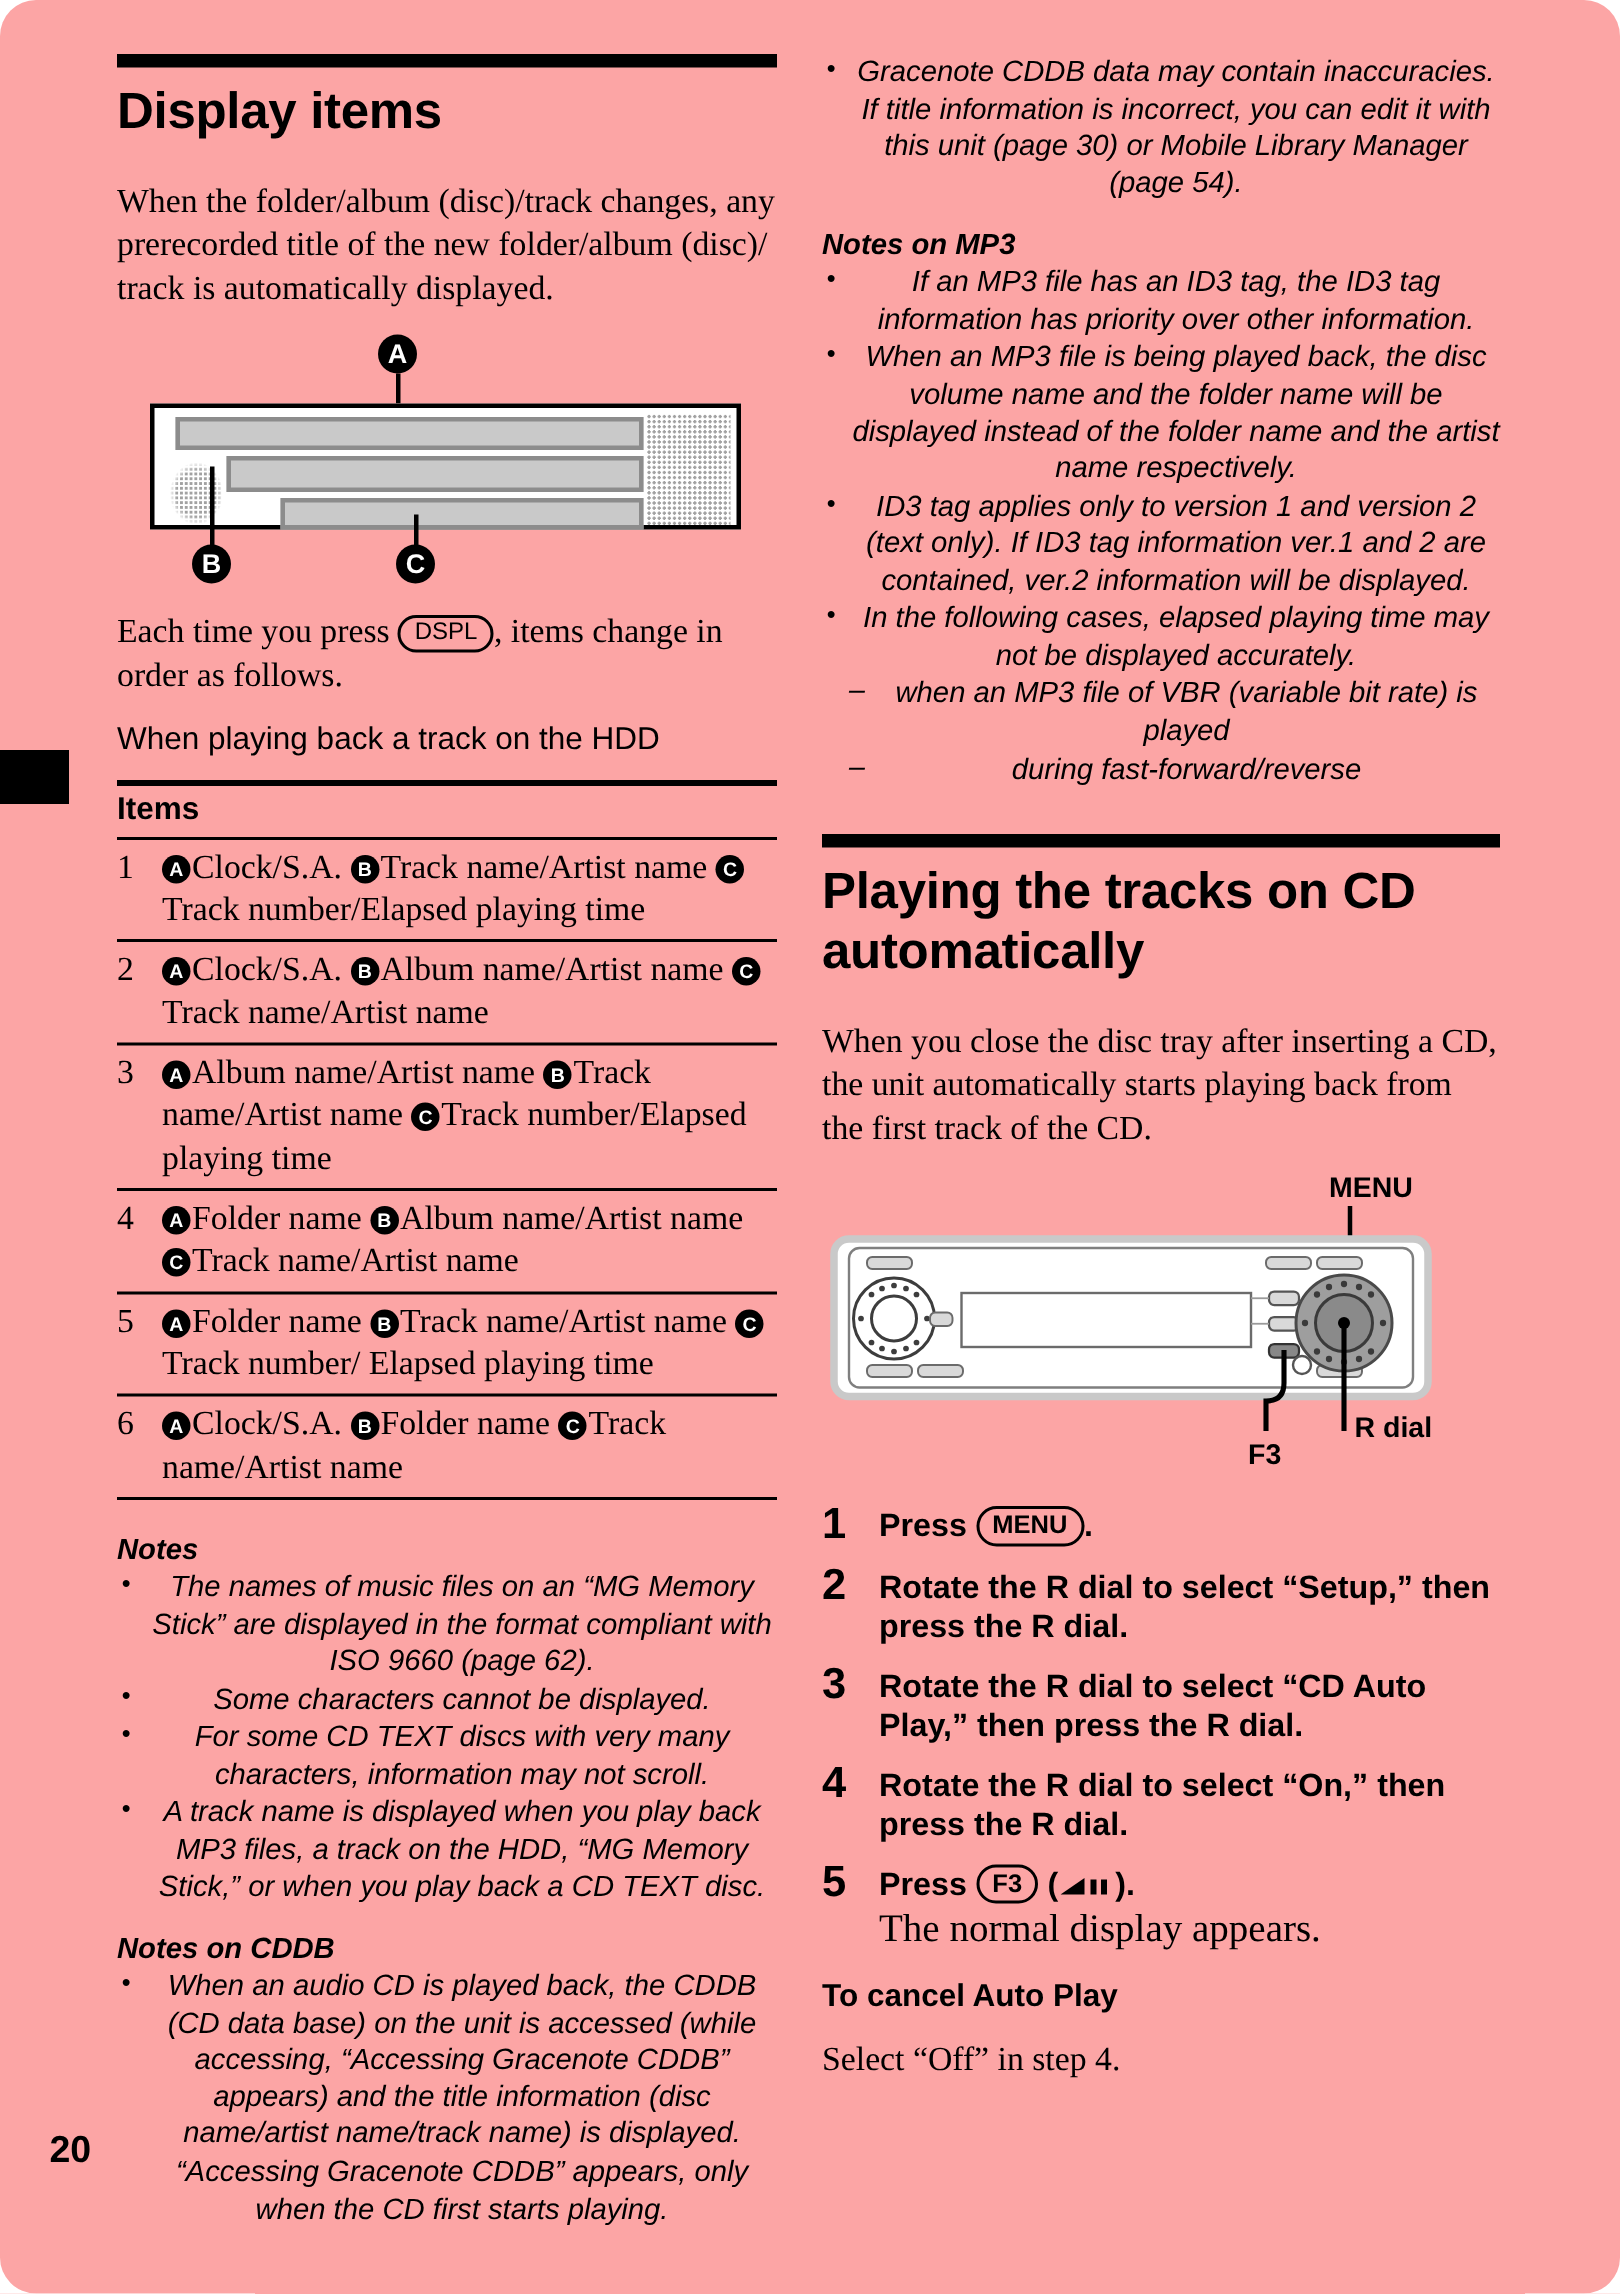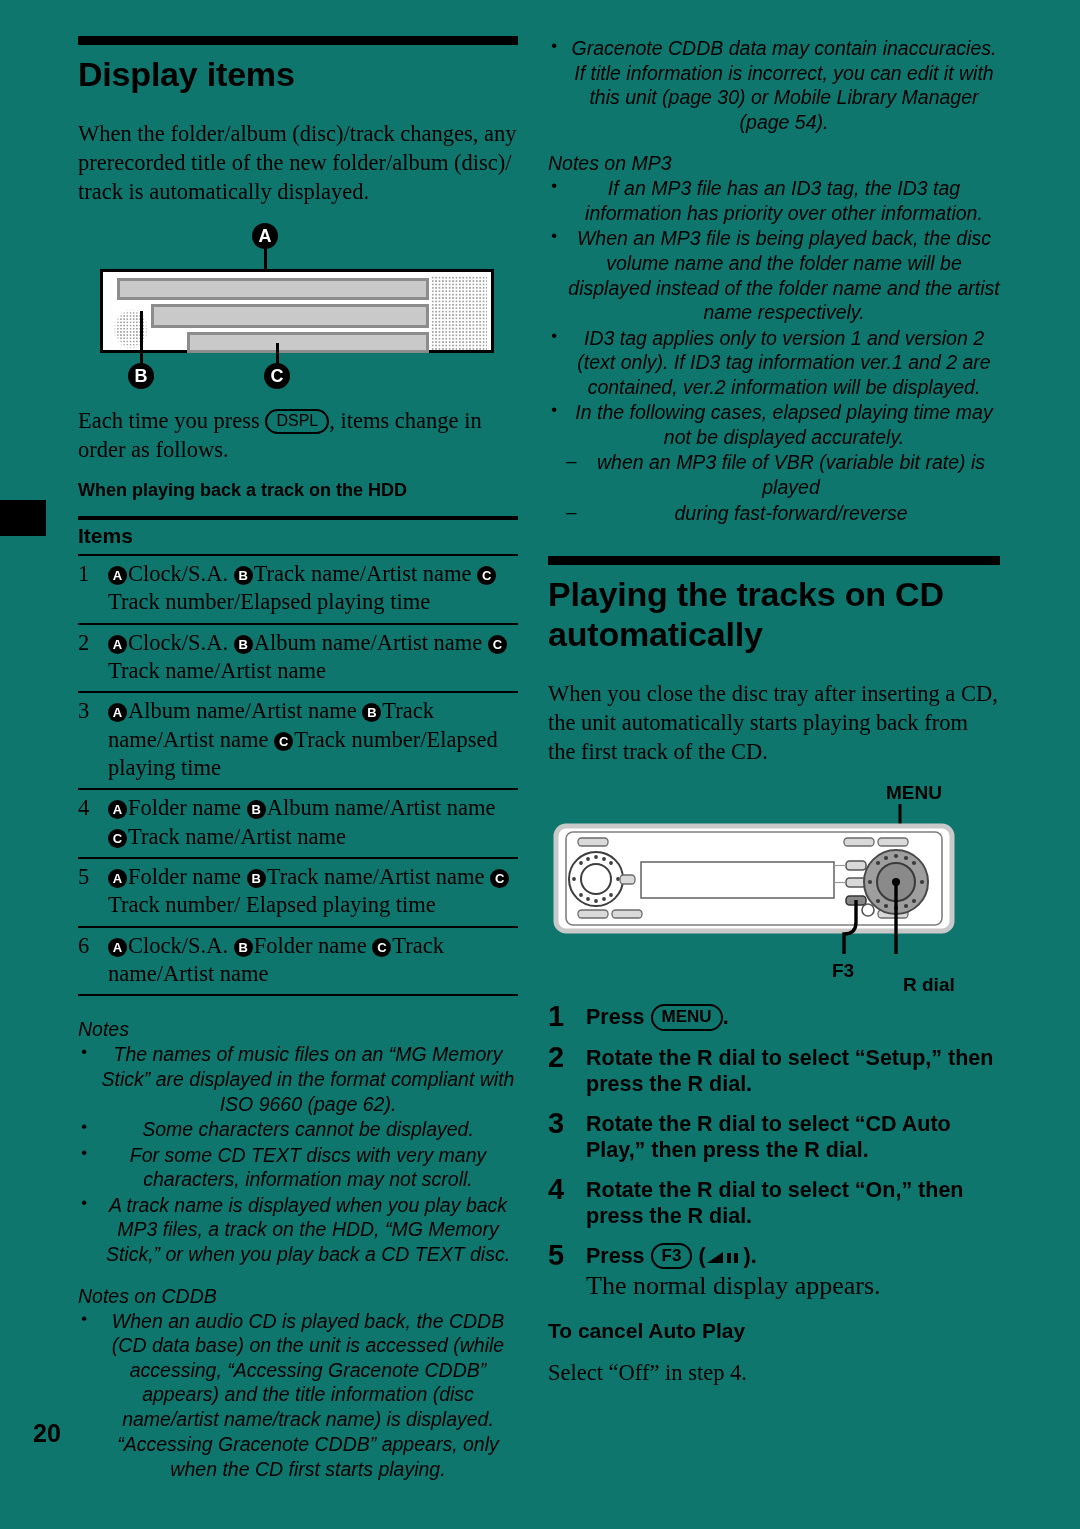--- a/index.html
+++ b/index.html
@@ -4,24 +4,25 @@
 <style>
   html, body {
     margin: 0;
     padding: 0;
     background: #ffffff;
   }
   .page {
     position: relative;
     width: 1080px;
     height: 1529px;
-    background: #0f766e;
+    background: #fca5a5;
     overflow: hidden;
     font-family: "Liberation Serif", serif;
     color: #000;
+    border-radius: 24px;
   }
 
   
   .col-left {
     position: absolute;
     left: 78px;
     top: 36px;
     width: 440px;
   }
   .col-right {
@@ -41,22 +42,22 @@
   h1.section-title {
     font-family: "Liberation Sans", sans-serif;
     font-weight: bold;
     font-size: 34px;
     line-height: 1.16;
     margin: 0 0 26px 0;
     letter-spacing: -0.2px;
   }
   h2.sub-title {
     font-family: "Liberation Sans", sans-serif;
-    font-weight: bold;
-    font-size: 18px;
+    font-weight: normal;
+    font-size: 21px;
     line-height: 1.2;
     margin: 0 0 14px 0;
   }
   h3.minor-title {
     font-family: "Liberation Sans", sans-serif;
     font-weight: bold;
     font-size: 21px;
     margin: 0 0 16px 0;
   }
 
@@ -216,21 +217,21 @@
     vertical-align: top;
   }
   .items-table tr:last-child td { border-bottom: 2.5px solid #000; }
   td.itm-num { width: 26px; padding-right: 4px; }
   td.itm-txt { }
 
   
   .notes-block { margin: 16px 0 0 0; }
   .notes-title {
     font-family: "Liberation Sans", sans-serif;
-    font-weight: normal;
+    font-weight: bold;
     font-style: italic;
     font-size: 19.5px;
     margin: 18px 0 1px 0;
   }
   ul.notes {
     list-style: none;
     margin: 0;
     padding: 0;
   }
   ul.notes > li {
@@ -276,21 +277,21 @@
   }
   .label-f3 {
     position: absolute;
     left: 284px; top: 178px;
     font-family: "Liberation Sans", sans-serif;
     font-weight: bold;
     font-size: 19px;
   }
   .label-rdial {
     position: absolute;
-    left: 355px; top: 192px;
+    left: 355px; top: 160px;
     font-family: "Liberation Sans", sans-serif;
     font-weight: bold;
     font-size: 19px;
   }
 
   
   .steps { margin: 0; padding: 0; list-style: none; }
   .steps > li {
     position: relative;
     padding-left: 38px;

